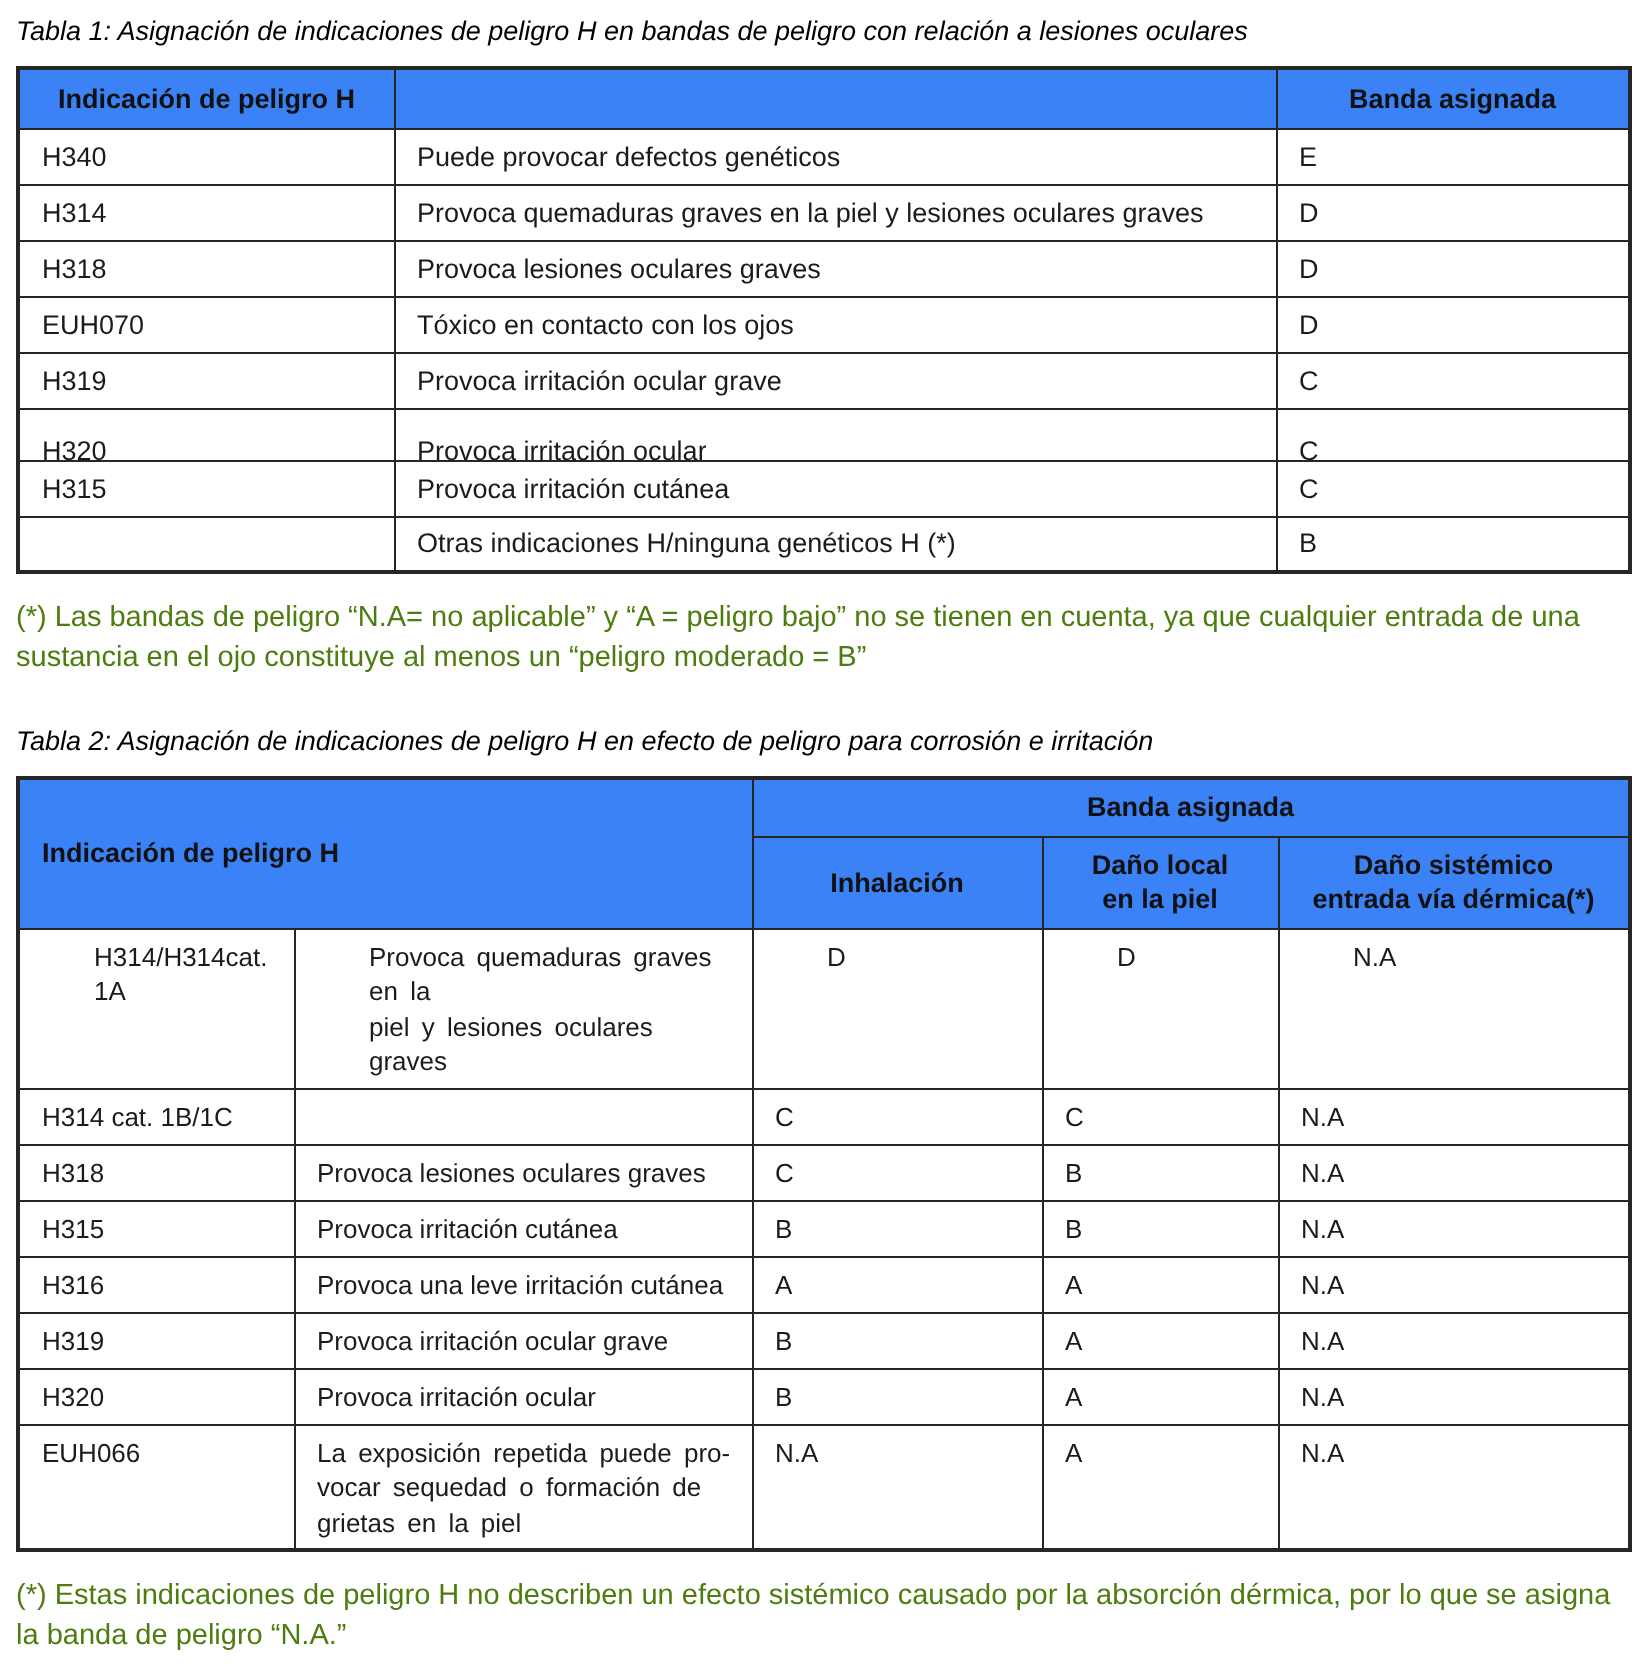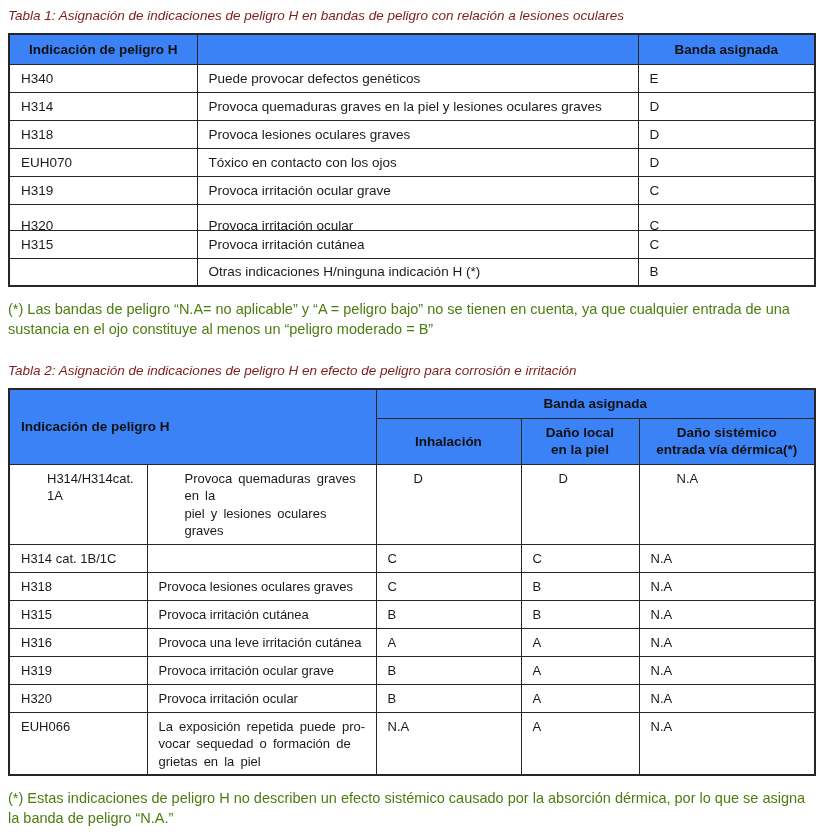--- a/index.html
+++ b/index.html
@@ -10,21 +10,21 @@
     color: #1b1b1b;
     -webkit-font-smoothing: antialiased;
   }
   .page { padding: 6px 8px 10px 8px; }
 
   .caption {
     font-style: italic;
     font-size: 13.5px;
     line-height: 16px;
     margin: 2px 0 9px 0;
-    color: #7f1d1d;
+    color: #000000;
   }
 
   table {
     border-collapse: collapse;
     table-layout: fixed;
     width: 806px;
     border: 2px solid #262626;
   }
   th, td { border: 1.5px solid #262626; }
 
@@ -150,21 +150,21 @@
 
     <tr>
       <td><span class="cell-text">H315</span></td>
       <td><span class="cell-text">Provoca irritación cutánea</span></td>
       <td><span class="cell-text">C</span></td>
     </tr>
 
 
     <tr>
       <td><span class="cell-text"></span></td>
-      <td><span class="cell-text">Otras indicaciones H/ninguna indicación H (*)</span></td>
+      <td><span class="cell-text">Otras indicaciones H/ninguna genéticos H (*)</span></td>
       <td><span class="cell-text">B</span></td>
     </tr>
   </tbody>
   </table>
 
   <p class="footnote">(*) Las bandas de peligro “N.A= no aplicable” y “A = peligro bajo” no se tienen en cuenta, ya que cualquier entrada de una sustancia en el ojo constituye al menos un “peligro moderado = B”</p>
 
   <p class="caption">Tabla 2: Asignación de indicaciones de peligro H en efecto de peligro para corrosión e irritación</p>
 
   <table id="table2">

